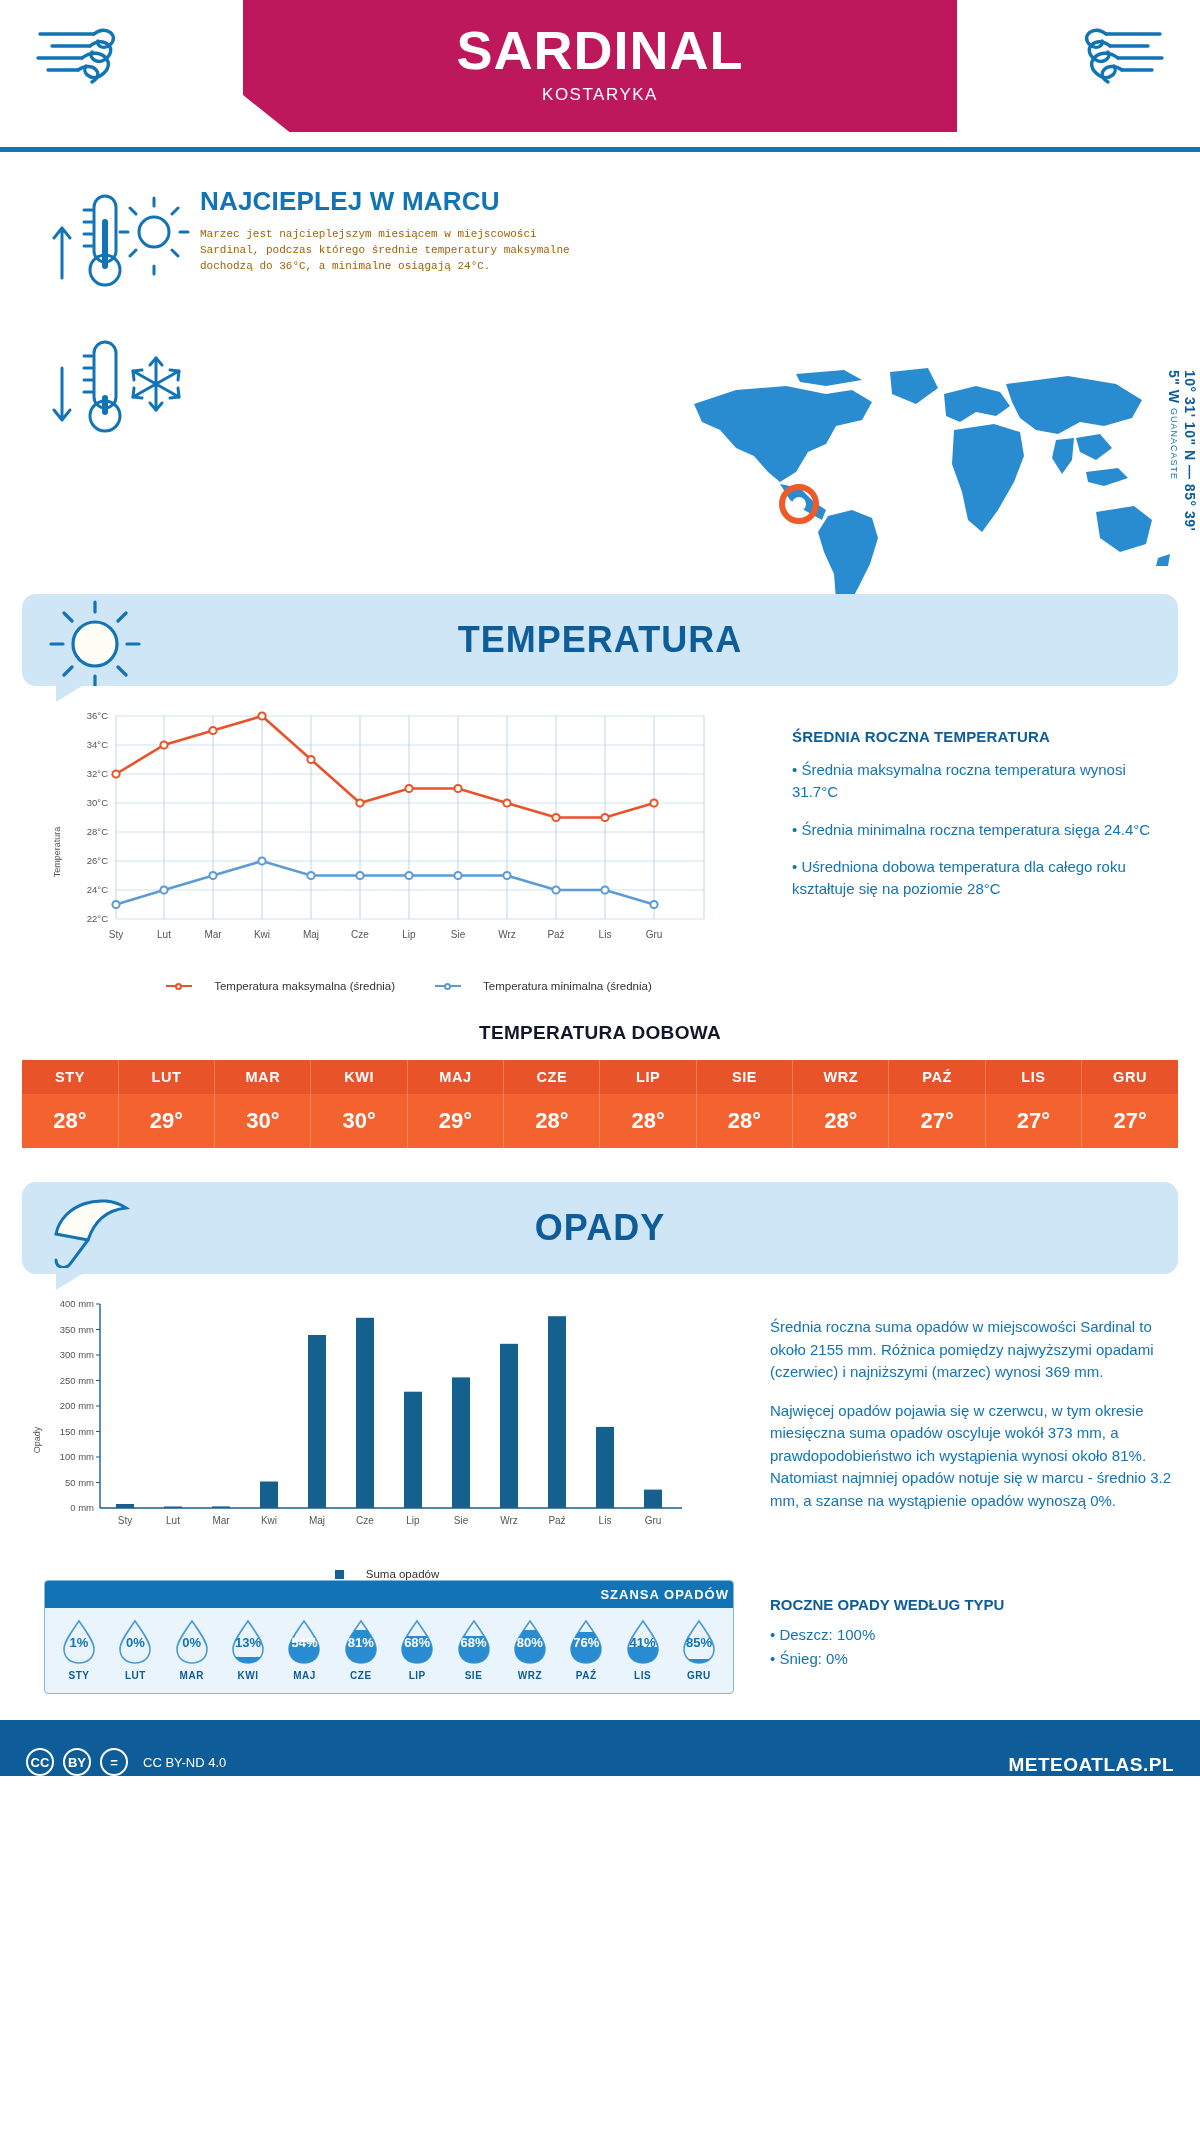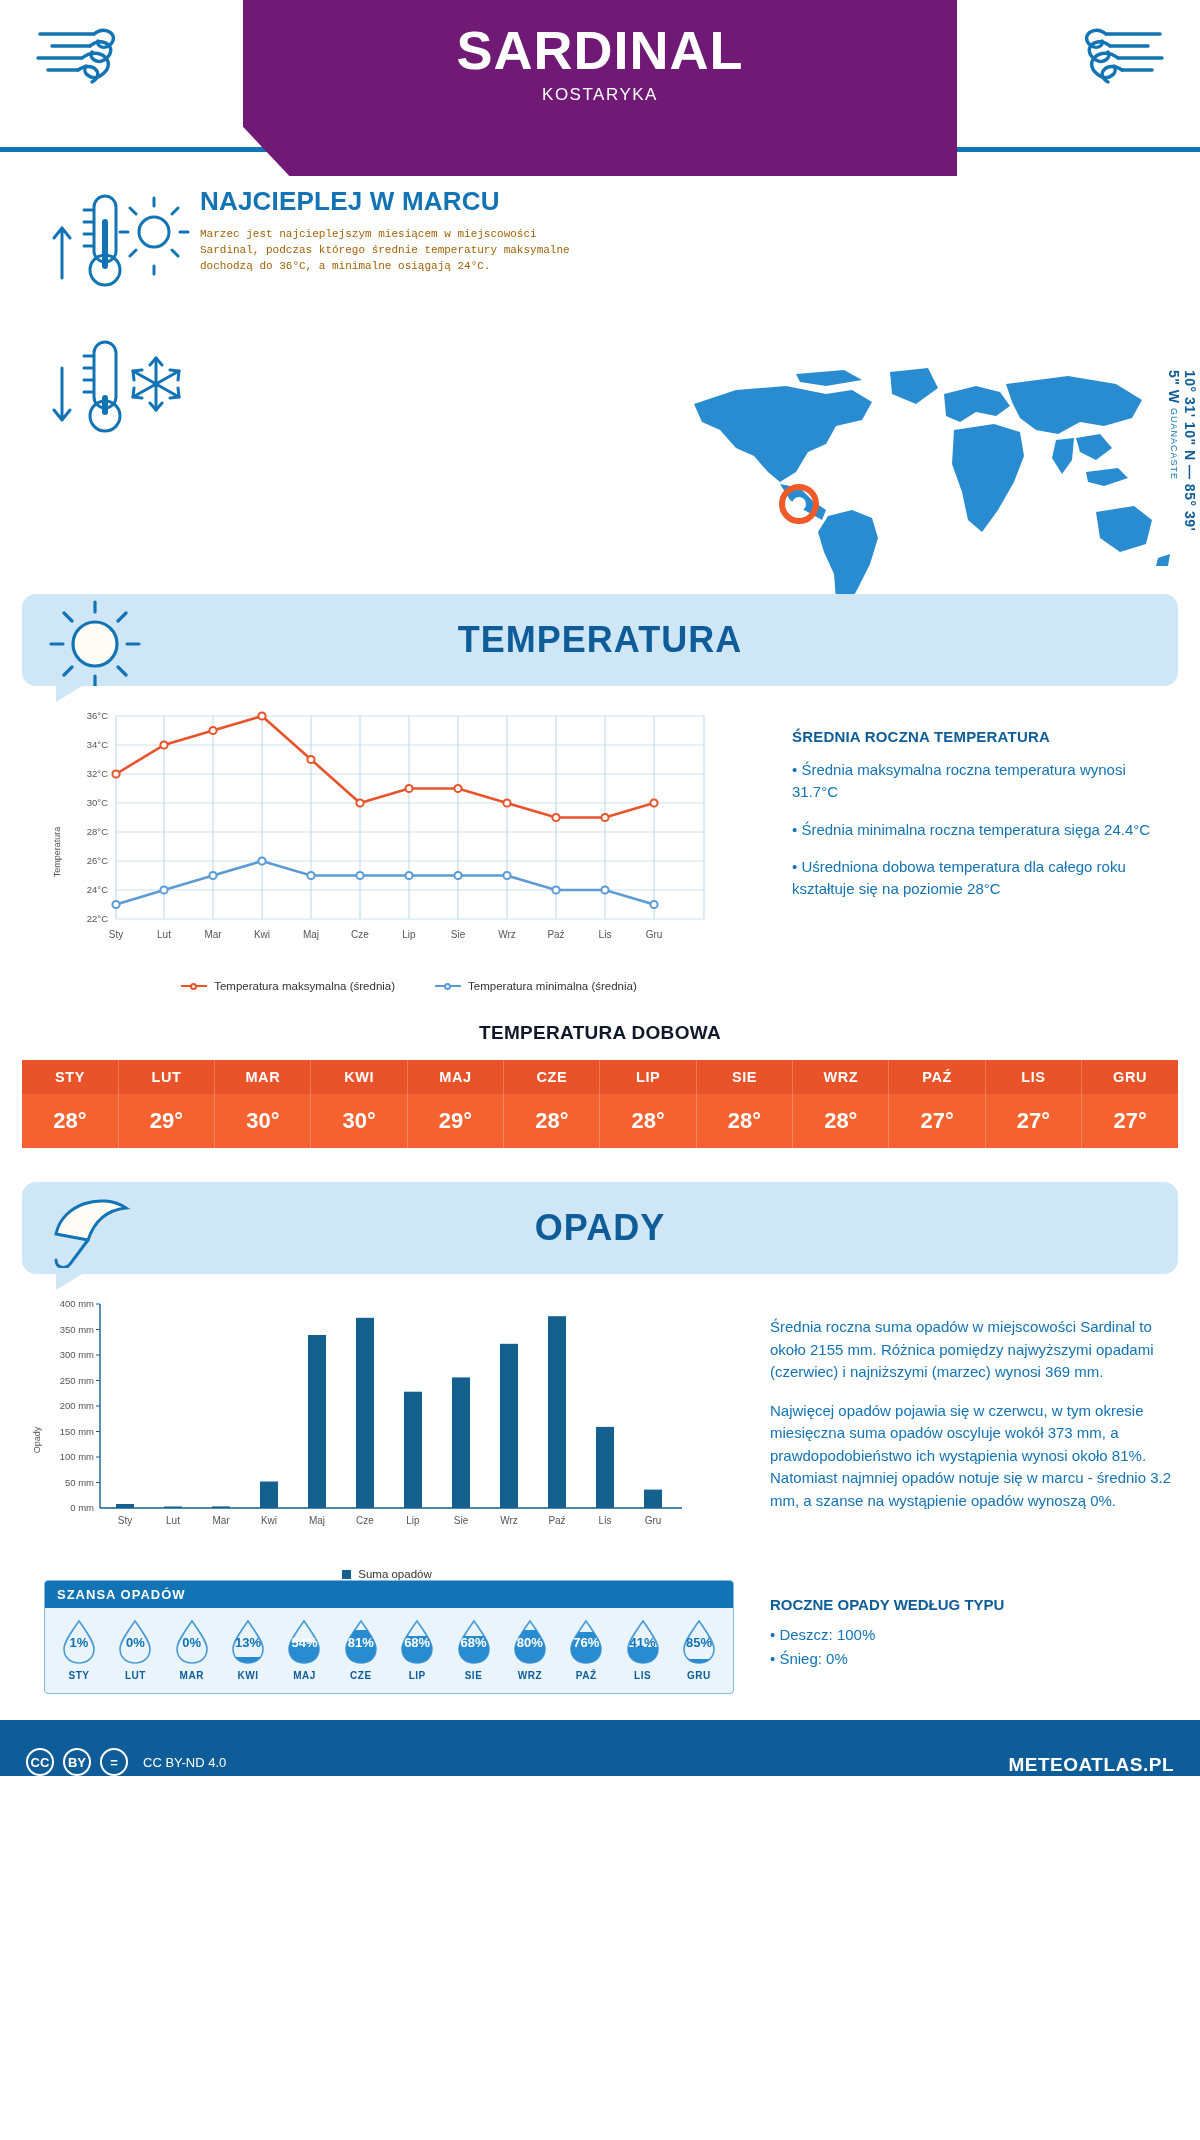--- a/index.html
+++ b/index.html
@@ -15,22 +15,22 @@
   
   .header {
     position: relative;
     height: 152px;
     background: #ffffff;
     border-bottom: 5px solid #1273b5;
   }
   .header-banner {
     position: absolute;
     left: 243px; top: 0;
-    width: 714px; height: 176px;
-    background: #701a75;
+    width: 714px; height: 132px;
+    background: #be185d;
     clip-path: polygon(0 0, 100% 0, 100% 100%, 6.5% 100%, 0 72%);
   }
   .header-banner-inner {
     padding-top: 22px;
     text-align: center;
   }
   .city-name {
     color: #ffffff;
     font-size: 54px;
     font-weight: bold;
@@ -160,21 +160,21 @@
 
   .legend {
     display: flex;
     justify-content: center;
     gap: 40px;
     margin-top: 4px;
   }
   .legend-item {
     display: flex;
     align-items: center;
-    gap: 7px;
+    gap: 22px;
     font-size: 11.5px;
     color: #333;
   }
   .legend-line { width: 26px; height: 0; border-top: 2px solid #e8532a; position: relative; }
   .legend-line.blue { border-top-color: #5b9bd5; }
   .legend-line:after {
     content: "";
     position: absolute;
     left: 9px; top: -4px;
     width: 7px; height: 7px;
@@ -229,25 +229,25 @@
     width: 690px;
     margin: 0 0 0 22px;
     border: 1px solid #7fb8e0;
     background: #eaf4fc;
     border-radius: 4px;
     overflow: hidden;
   }
   .chance-head {
     background: #1273b5;
     color: #fff;
-    text-align: left;
+    text-align: right;
     font-size: 13px;
     font-weight: bold;
     letter-spacing: 1px;
-    padding: 6px 12px;
+    padding: 6px 4px;
   }
   .chance-row {
     display: flex;
     padding: 10px 8px 12px 8px;
     justify-content: space-between;
   }
   .drop-cell { width: 52px; text-align: center; }
   .drop {
     width: 40px; height: 48px;
     margin: 0 auto 4px auto;

